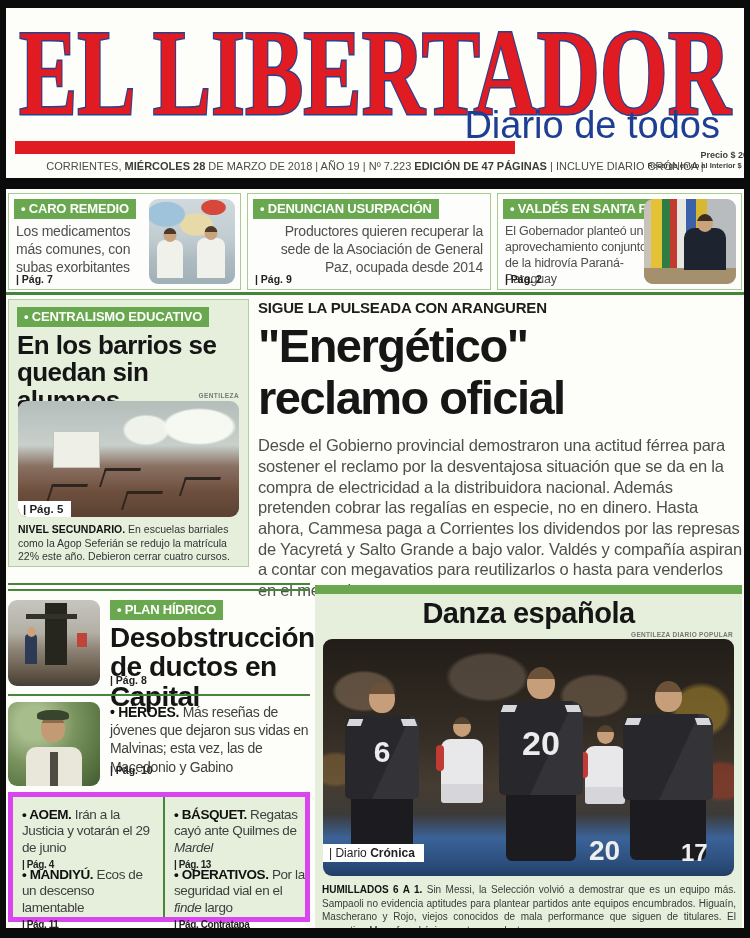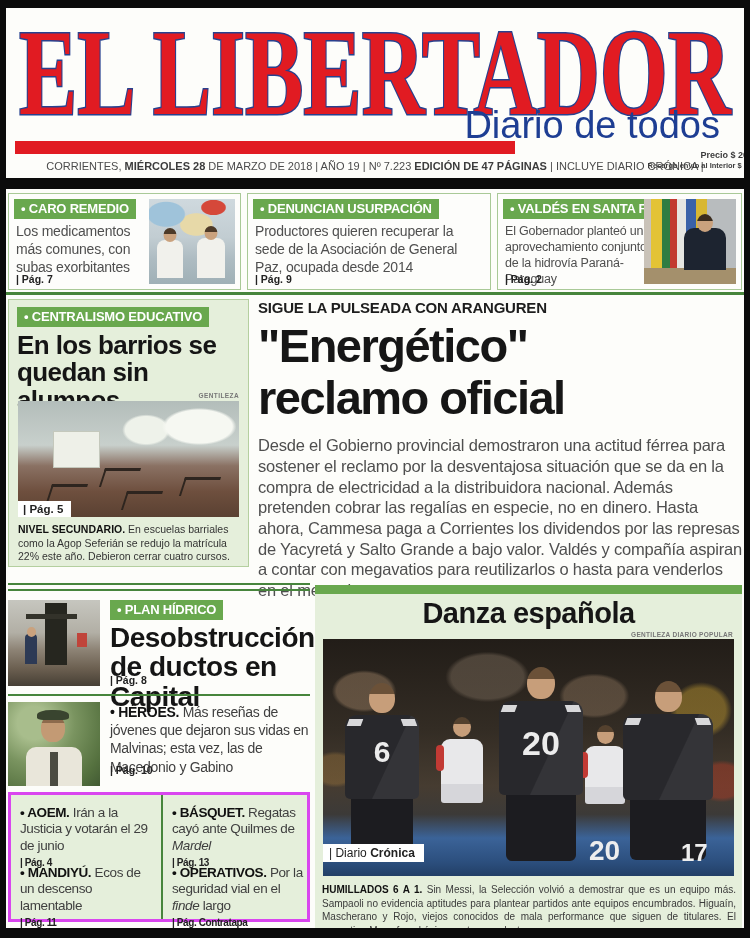--- a/index.html
+++ b/index.html
@@ -24,30 +24,30 @@
   .dateline b{color:#3c3c3c;}
   .price-block{position:absolute;right:2px;top:150px;text-align:right;color:#3c3c3c;line-height:1.25;}
   .price{font-size:9px;font-weight:bold;}
   .surcharge{font-size:7.5px;font-weight:bold;}
 
   .black-bar-top{position:absolute;left:0;top:178px;right:0;height:11px;background:#0b0b0b;}
 
   
   .tbox{position:absolute;top:193px;height:97px;background:#fdfdfb;border:1px solid #a9c997;box-sizing:border-box;}
   .tbox1{left:8px;width:233px;}
-  .tbox2{left:247px;width:244px;}
+  .tbox2{left:247px;width:244px;text-align:right;}
   .tbox3{left:497px;width:245px;}
   .tag{position:absolute;background:#69a84e;color:#fff;font-weight:bold;font-size:13px;
     line-height:20px;height:20px;padding:0 7px;letter-spacing:-0.2px;white-space:nowrap;}
   .tbox .tag{left:5px;top:5px;}
   .tbox-text{position:absolute;left:7px;top:29px;font-size:14px;line-height:1.28;color:#4f4f4f;letter-spacing:-0.2px;}
   .tbox-pag{position:absolute;left:7px;bottom:4px;font-size:10.5px;font-weight:bold;color:#222;}
   .pag{font-size:10.5px;font-weight:bold;color:#222;}
 
-  .foto{position:absolute;overflow:hidden;}
+  .foto{position:absolute;overflow:hidden;border-radius:9px;}
   .foto-farmacia{right:5px;top:5px;bottom:5px;width:86px;
     background:
       radial-gradient(26px 16px at 75% 10%,#d5483a 0 45%,transparent 50%),
       radial-gradient(30px 20px at 20% 18%,#9fc3da 0 60%,transparent 65%),
       radial-gradient(26px 18px at 55% 30%,#e7d9a8 0 60%,transparent 65%),
       linear-gradient(180deg,#cfd9de 0%,#c2cdd2 45%,#aebcc2 70%,#9fb0b6 100%);}
   .fig{position:absolute;background:#f1f1ec;border-radius:8px 8px 0 0;}
   .fig .fhead{position:absolute;left:50%;top:-12px;transform:translateX(-50%);width:13px;height:14px;
     border-radius:50%;background:linear-gradient(180deg,#4d3a28 0 42%,#caa27e 43%);}
   .fig1{left:8px;bottom:6px;width:26px;height:38px;}
@@ -119,21 +119,21 @@
   .sold-head{position:absolute;left:36%;top:16%;width:26%;height:32%;border-radius:46%;
     background:linear-gradient(180deg,#8c6a4c 0 30%,#c39a74 31%);}
   .sold-cap{position:absolute;left:32%;top:9%;width:34%;height:13%;background:#39442f;border-radius:45% 45% 20% 20%;}
   .hero-text{position:absolute;left:102px;top:3px;width:205px;font-size:14px;line-height:1.3;
     color:#3f3f3f;letter-spacing:-0.3px;}
   .hero-text b{color:#111;}
   .hero-pag{position:absolute;left:102px;top:64px;}
 
   
   .briefs{position:absolute;left:8px;top:792px;width:302px;height:130px;background:#e5efdb;
-    border:3px solid #d946ef;box-sizing:border-box;}
+    border:5px solid #d946ef;box-sizing:border-box;}
   .briefs-divider{position:absolute;left:150px;top:0;bottom:0;width:2px;background:#47853c;}
   .brief{position:absolute;width:132px;font-size:13.5px;line-height:1.22;color:#3f3f3f;letter-spacing:-0.4px;}
   .brief b{color:#111;}
   .brief .bp{margin-top:3px;font-size:10px;font-weight:bold;color:#222;}
   .br1{left:9px;top:10px;} .br2{left:9px;top:70px;}
   .br3{left:161px;top:10px;} .br4{left:161px;top:70px;}
 
   
   .danza{position:absolute;left:315px;top:585px;width:427px;height:345px;background:#e5efdb;}
   .danza-bar{position:absolute;left:0;top:0;right:0;height:9px;background:#69a84e;}

